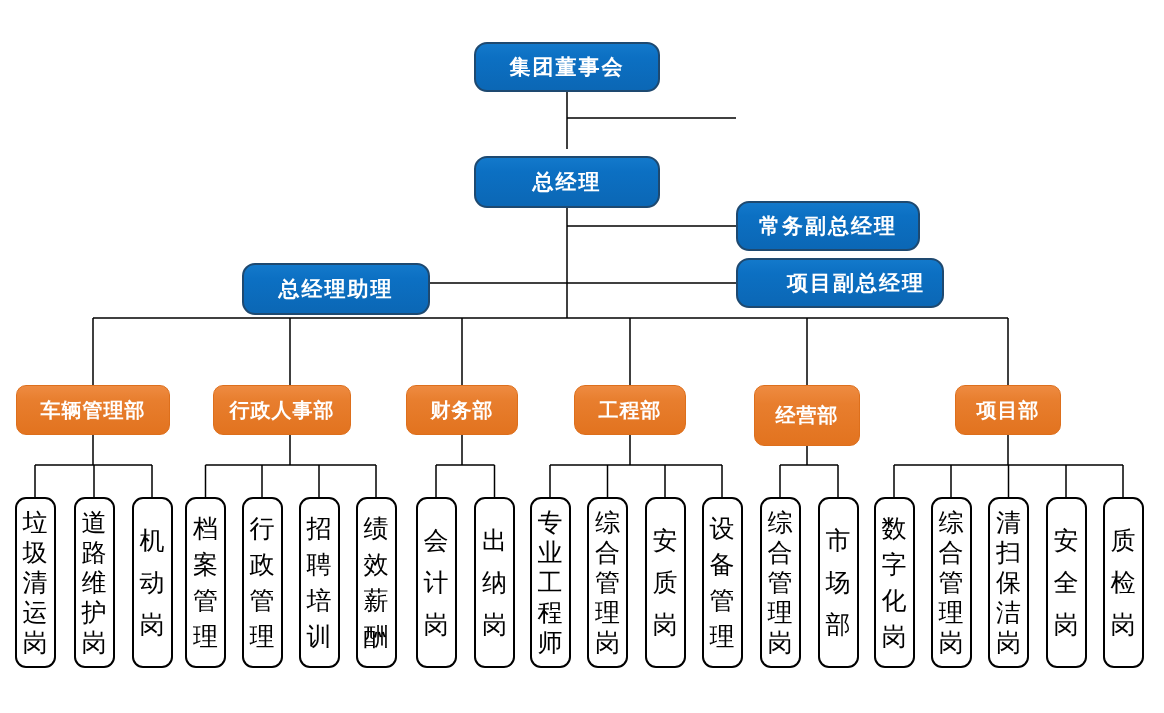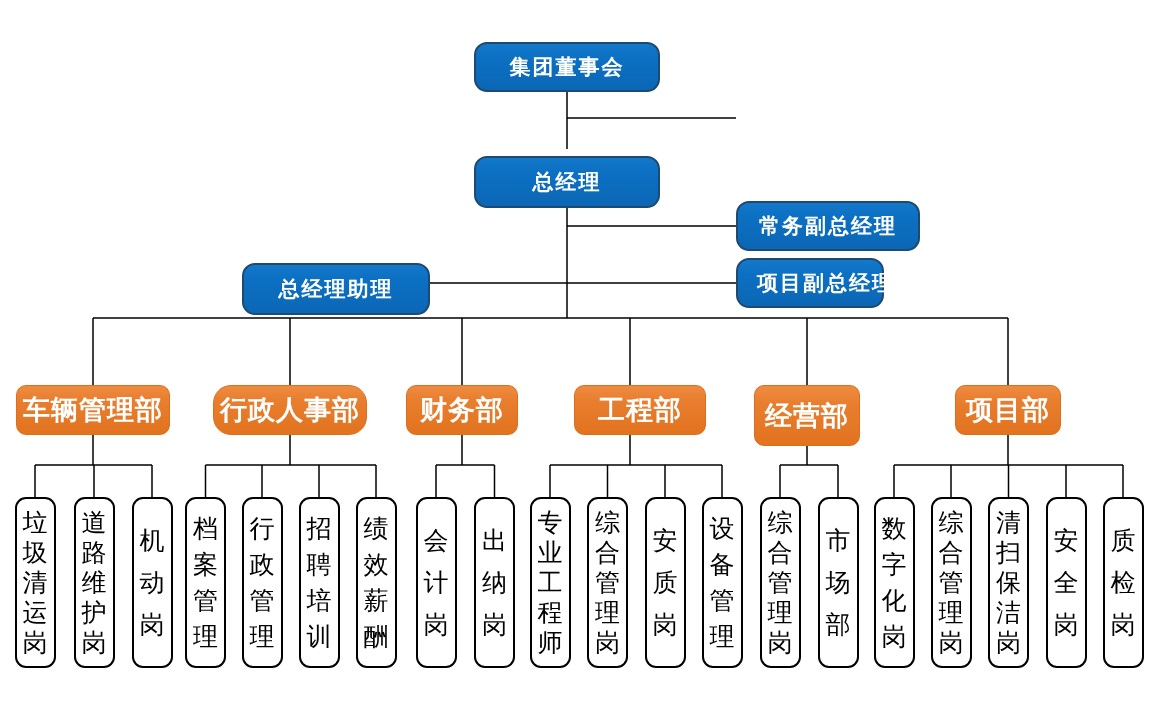--- a/index.html
+++ b/index.html
@@ -36,21 +36,21 @@
     border-radius:13px;
     font-size:21px;
     font-weight:700;
     letter-spacing:2px;
   }
   .dept{
     background:linear-gradient(180deg,#EE8B41 0%,var(--dept-fill) 30%,#E2731F 100%);
     color:var(--dept-text);
     border:1.5px solid var(--dept-border);
     border-radius:10px;
-    font-size:27px;
+    font-size:20px;
     font-weight:600;
     letter-spacing:1px;
   }
   .leaf{
     background:var(--leaf-fill);
     border:2.2px solid var(--leaf-border);
     border-radius:11px;
   }
   .leaf .chars{
     display:flex;flex-direction:column;
@@ -118,21 +118,21 @@
 
   <div class="node exec" style="left:474px;top:42px;width:186px;height:50px;">集团董事会</div>
 
 
   <div class="node exec" style="left:474px;top:156px;width:186px;height:52px;">总经理</div>
 
   <div class="node exec" style="left:736px;top:201px;width:184px;height:50px;">常务副总经理</div>
 
   <div class="node exec" style="left:242px;top:255px;width:188px;height:52px;border-width:2.5px;margin-top:8px;">总经理助理</div>
 
-  <div class="node exec" style="left:736px;top:258px;width:148px;height:50px;padding-left:32px;">项目副总经理</div>
+  <div class="node exec" style="left:736px;top:258px;width:208px;height:50px;padding-left:32px;">项目副总经理</div>
 
   <div id="dept-layer">
       <div class="node dept" style="left: 16px; top: 385px; width: 154px; height: 50px;">车辆管理部</div>
       <div class="node leaf" style="left: 14.5px; top: 497px; width: 41px; height: 171px;">
         <div class="chars gap5">
           <span>垃</span>
           <span>圾</span>
           <span>清</span>
           <span>运</span>
           <span>岗</span>
@@ -147,21 +147,21 @@
           <span>岗</span>
         </div>
       </div>
       <div class="node leaf" style="left: 131.5px; top: 497px; width: 41px; height: 171px;">
         <div class="chars gap3">
           <span>机</span>
           <span>动</span>
           <span>岗</span>
         </div>
       </div>
-      <div class="node dept" style="left: 213px; top: 385px; width: 154px; height: 50px; border-radius: 18px;">行政人事部</div>
+      <div class="node dept" style="left: 213px; top: 385px; width: 138px; height: 50px;">行政人事部</div>
       <div class="node leaf" style="left: 185px; top: 497px; width: 41px; height: 171px;">
         <div class="chars gap4">
           <span>档</span>
           <span>案</span>
           <span>管</span>
           <span>理</span>
         </div>
       </div>
       <div class="node leaf" style="left: 241.5px; top: 497px; width: 41px; height: 171px;">
         <div class="chars gap4">
@@ -195,21 +195,21 @@
           <span>岗</span>
         </div>
       </div>
       <div class="node leaf" style="left: 474px; top: 497px; width: 41px; height: 171px;">
         <div class="chars gap3">
           <span>出</span>
           <span>纳</span>
           <span>岗</span>
         </div>
       </div>
-      <div class="node dept" style="left: 574px; top: 385px; width: 132px; height: 50px;">工程部</div>
+      <div class="node dept" style="left: 574px; top: 385px; width: 112px; height: 50px; border-radius: 11px;">工程部</div>
       <div class="node leaf" style="left: 529.5px; top: 497px; width: 41px; height: 171px;">
         <div class="chars gap5">
           <span>专</span>
           <span>业</span>
           <span>工</span>
           <span>程</span>
           <span>师</span>
         </div>
       </div>
       <div class="node leaf" style="left: 587px; top: 497px; width: 41px; height: 171px;">

